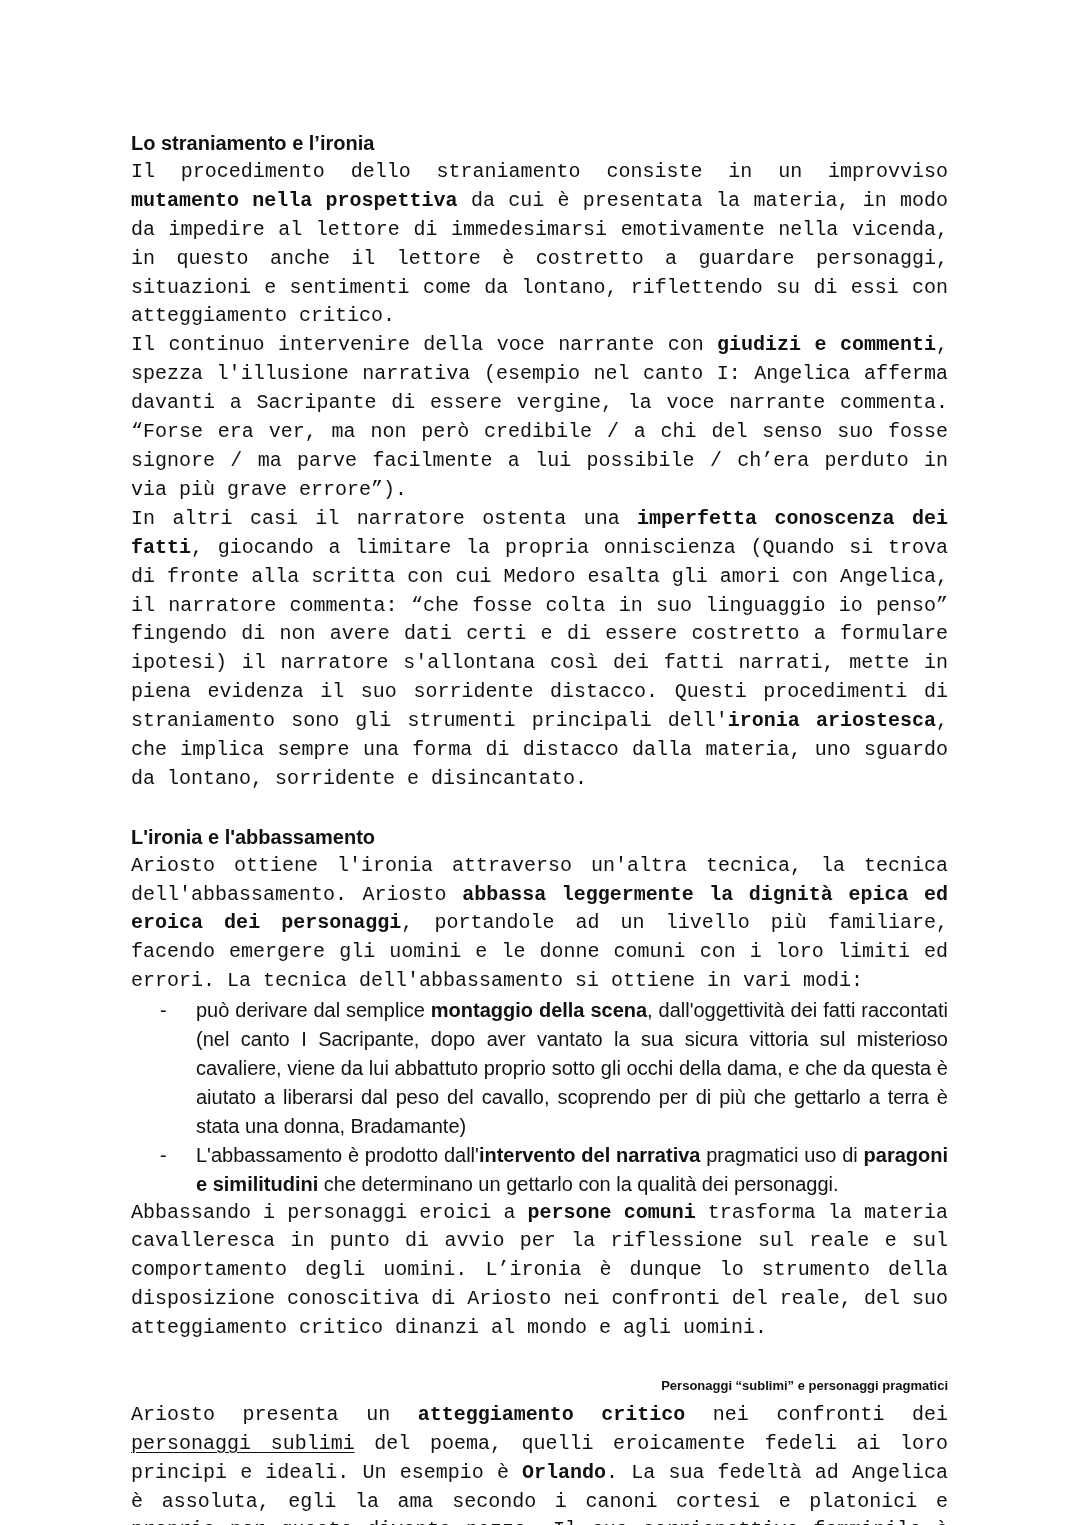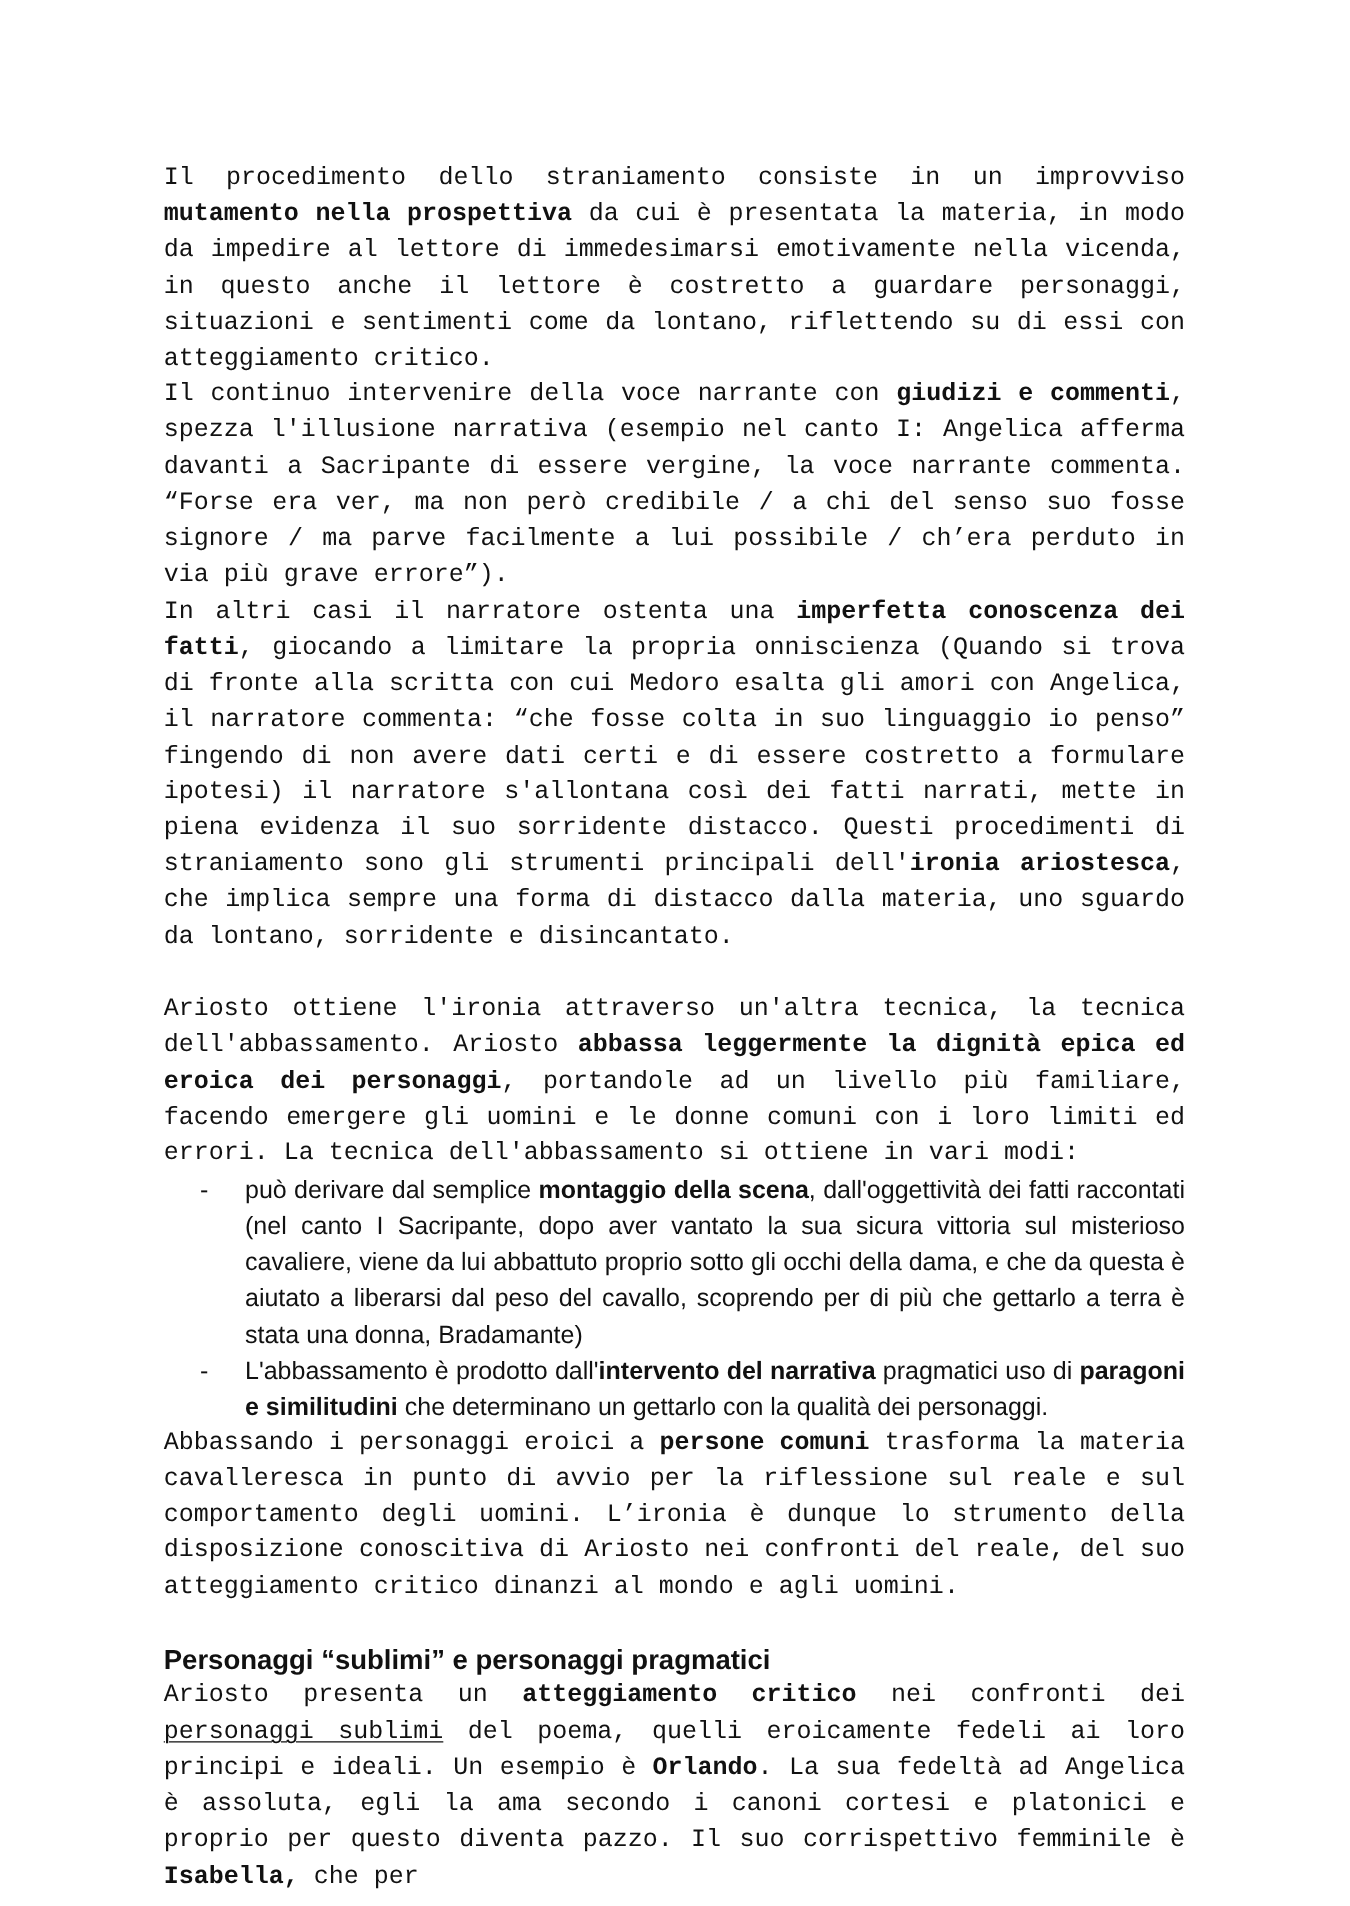--- a/index.html
+++ b/index.html
@@ -54,47 +54,49 @@
       left: 29px;
       top: 0;
     }
   </style>
 </head>
 <body>
 
 <div class="page">
 
   <section>
+    <h2 class="section-title" style="font-size:20px;">Lo straniamento e l’ironia</h2>
 
     <p class="para"><span>Il procedimento dello straniamento consiste in un improvviso </span><b>mutamento nella prospettiva</b><span> da cui è presentata la materia, in modo da impedire al lettore di immedesimarsi emotivamente nella vicenda, in questo anche il lettore è costretto a guardare personaggi, situazioni e sentimenti come da lontano, riflettendo su di essi con atteggiamento critico.</span></p>
 
     <p class="para"><span>Il continuo intervenire della voce narrante con </span><b>giudizi e commenti</b><span>, spezza l'illusione narrativa (esempio  nel canto I: Angelica afferma davanti a Sacripante di essere vergine, la voce narrante commenta. “Forse era ver, ma non però credibile / a chi del senso suo fosse signore / ma parve facilmente a lui possibile / ch’era perduto in via più grave errore”).</span></p>
 
     <p class="para"><span>In altri casi il narratore ostenta una </span><b>imperfetta conoscenza dei fatti</b><span>, giocando a limitare la propria onniscienza (Quando si trova di fronte alla scritta con cui Medoro esalta gli amori con Angelica, il narratore commenta: “che fosse colta in suo linguaggio io penso” fingendo di non avere dati certi e di essere costretto a formulare ipotesi) il narratore s'allontana così dei fatti narrati, mette in piena evidenza il suo sorridente distacco. Questi procedimenti di straniamento sono gli strumenti principali dell'</span><b>ironia ariostesca</b><span>, che implica sempre una forma di distacco dalla materia, uno sguardo da lontano, sorridente e disincantato.</span></p>
   </section>
 
   <div class="spacer"></div>
 
   <section>
+    <h2 class="section-title" style="font-size:20px;">L'ironia e l'abbassamento</h2>
 
     <p class="para"><span>Ariosto ottiene l'ironia attraverso un'altra tecnica, la tecnica dell'abbassamento. Ariosto </span><b>abbassa leggermente la dignità epica ed eroica dei personaggi</b><span>, portandole ad un livello più familiare, facendo emergere gli uomini e le donne comuni con i loro limiti ed errori. La tecnica dell'abbassamento si ottiene in vari modi:</span></p>
 
     <ul class="list">
       <li class="list-item">
         <span class="bullet">-</span><span>può derivare dal semplice </span><b>montaggio della scena</b><span>, dall'oggettività dei fatti raccontati (nel canto I Sacripante, dopo aver vantato la sua sicura vittoria sul misterioso cavaliere, viene da lui abbattuto proprio sotto gli occhi della dama, e che da questa è aiutato a liberarsi dal peso del cavallo, scoprendo per di più che gettarlo a terra è stata una donna, Bradamante)</span>
       </li>
       <li class="list-item">
         <span class="bullet">-</span><span>L'abbassamento è prodotto dall'</span><b>intervento del narrativa</b><span> pragmatici uso di </span><b>paragoni e similitudini</b><span> che determinano un gettarlo con la qualità dei personaggi.</span>
       </li>
     </ul>
 
     <p class="para"><span>Abbassando i personaggi eroici a </span><b>persone comuni</b><span> trasforma la materia cavalleresca in punto di avvio per la riflessione sul reale e sul comportamento degli uomini. L’ironia è dunque lo strumento della disposizione conoscitiva di Ariosto nei confronti del reale, del suo atteggiamento critico dinanzi al mondo e agli uomini.</span></p>
   </section>
 
   <div class="spacer"></div>
 
   <section>
-    <h2 class="section-title" style="font-size:22px;">Personaggi “sublimi” e personaggi pragmatici</h2>
+    <h2 class="section-title" style="font-size:13px;text-align:right;">Personaggi “sublimi” e personaggi pragmatici</h2>
 
     <p class="para"><span>Ariosto presenta un </span><b>atteggiamento critico</b><span> nei confronti dei </span><span class="u">personaggi sublimi</span><span> del poema, quelli eroicamente fedeli ai loro principi e ideali. Un esempio è </span><b>Orlando</b><span>. La sua fedeltà ad Angelica è assoluta, egli la ama secondo i canoni cortesi e platonici e proprio per questo diventa pazzo. Il suo corrispettivo femminile è </span><b>Isabella,</b><span> che per</span></p>
   </section>
 
 </div>
 
 </body></html>

